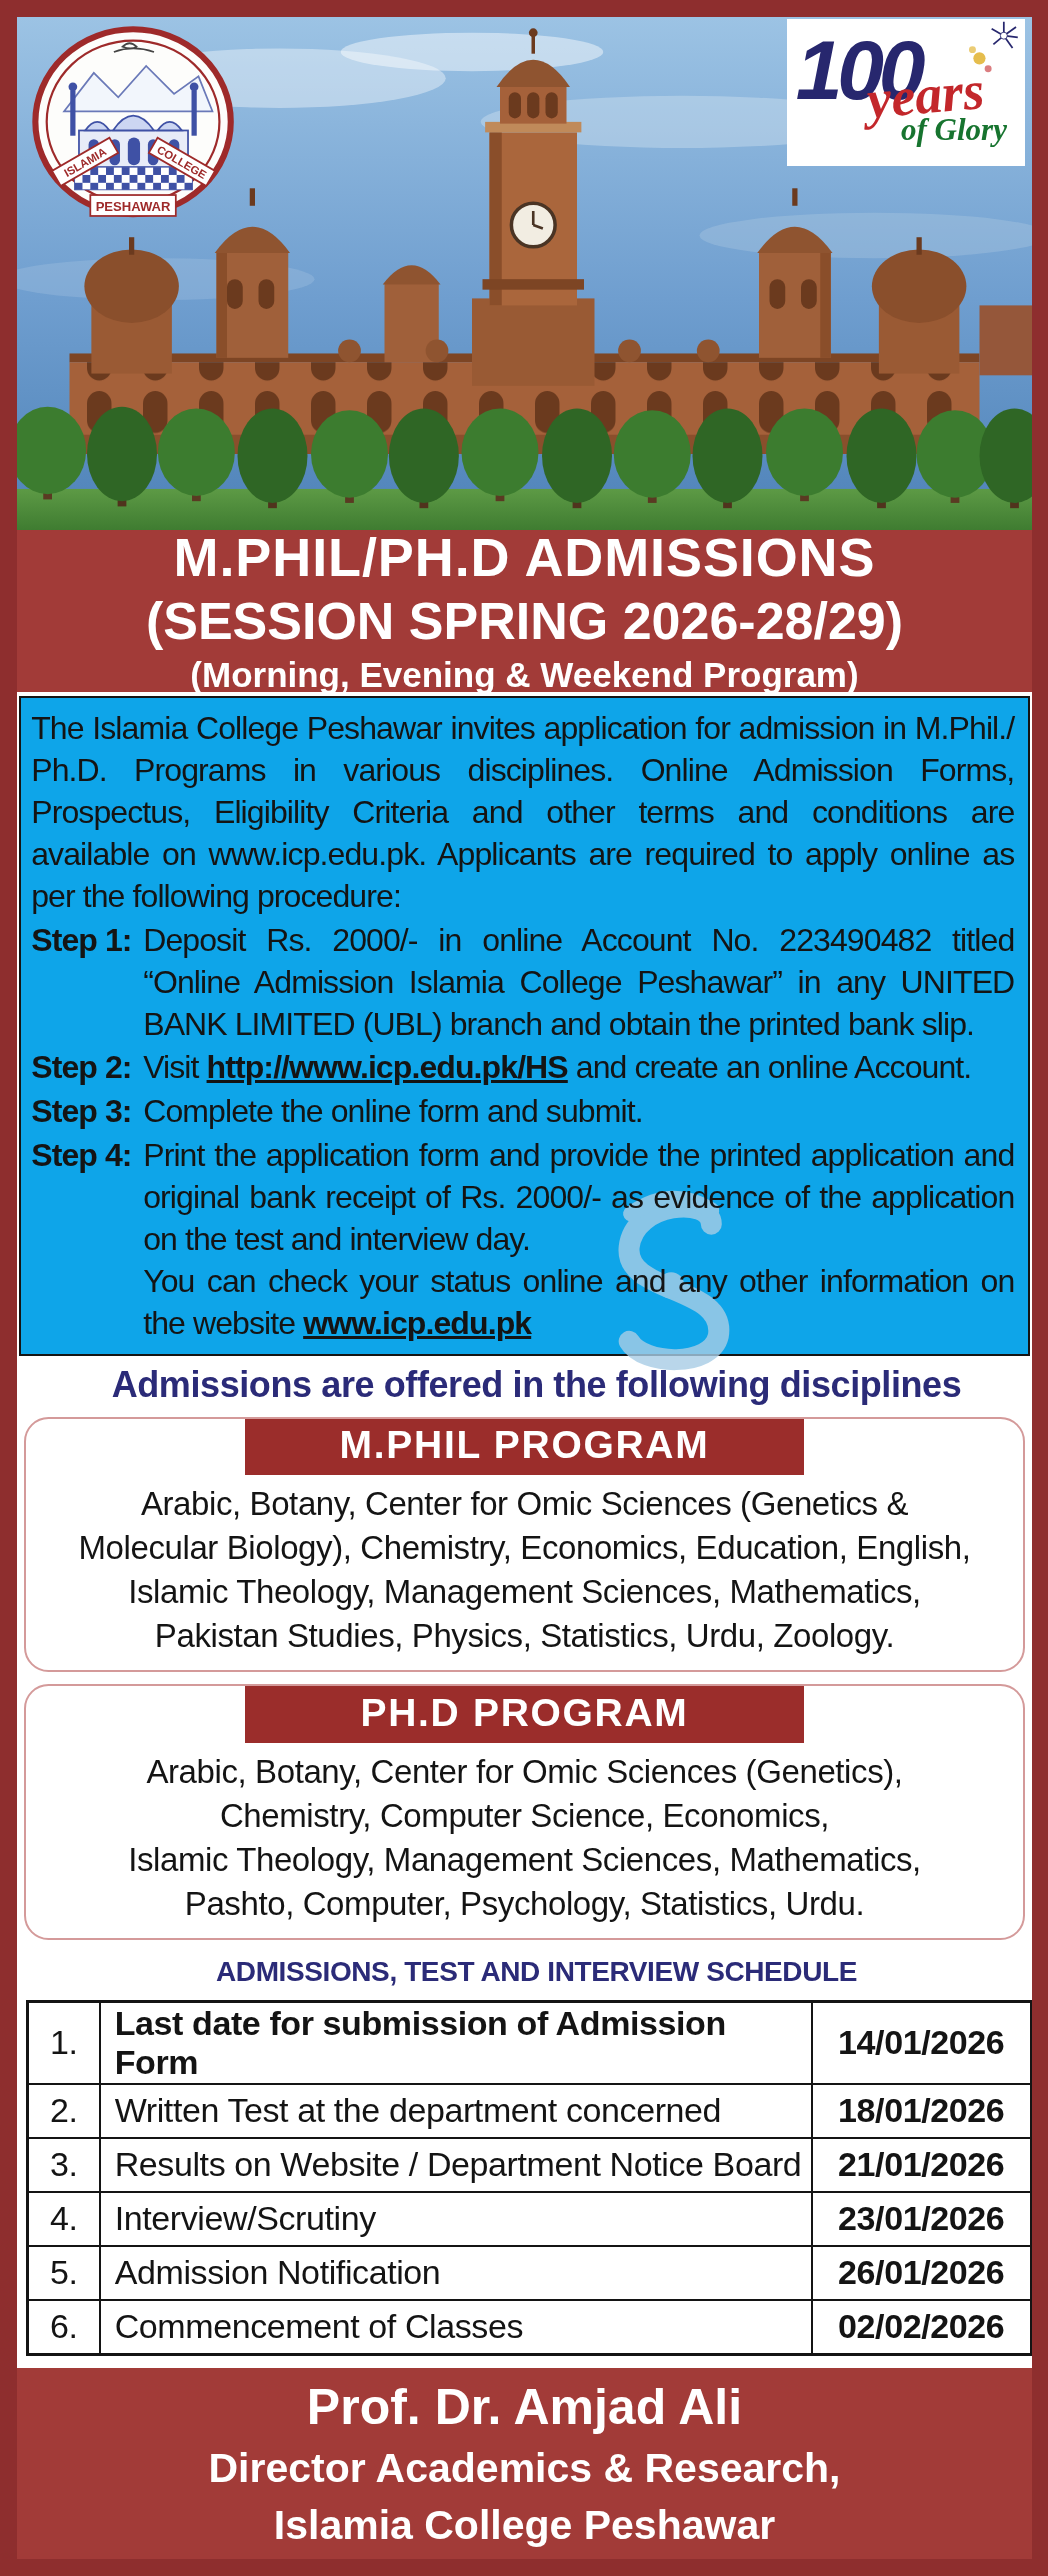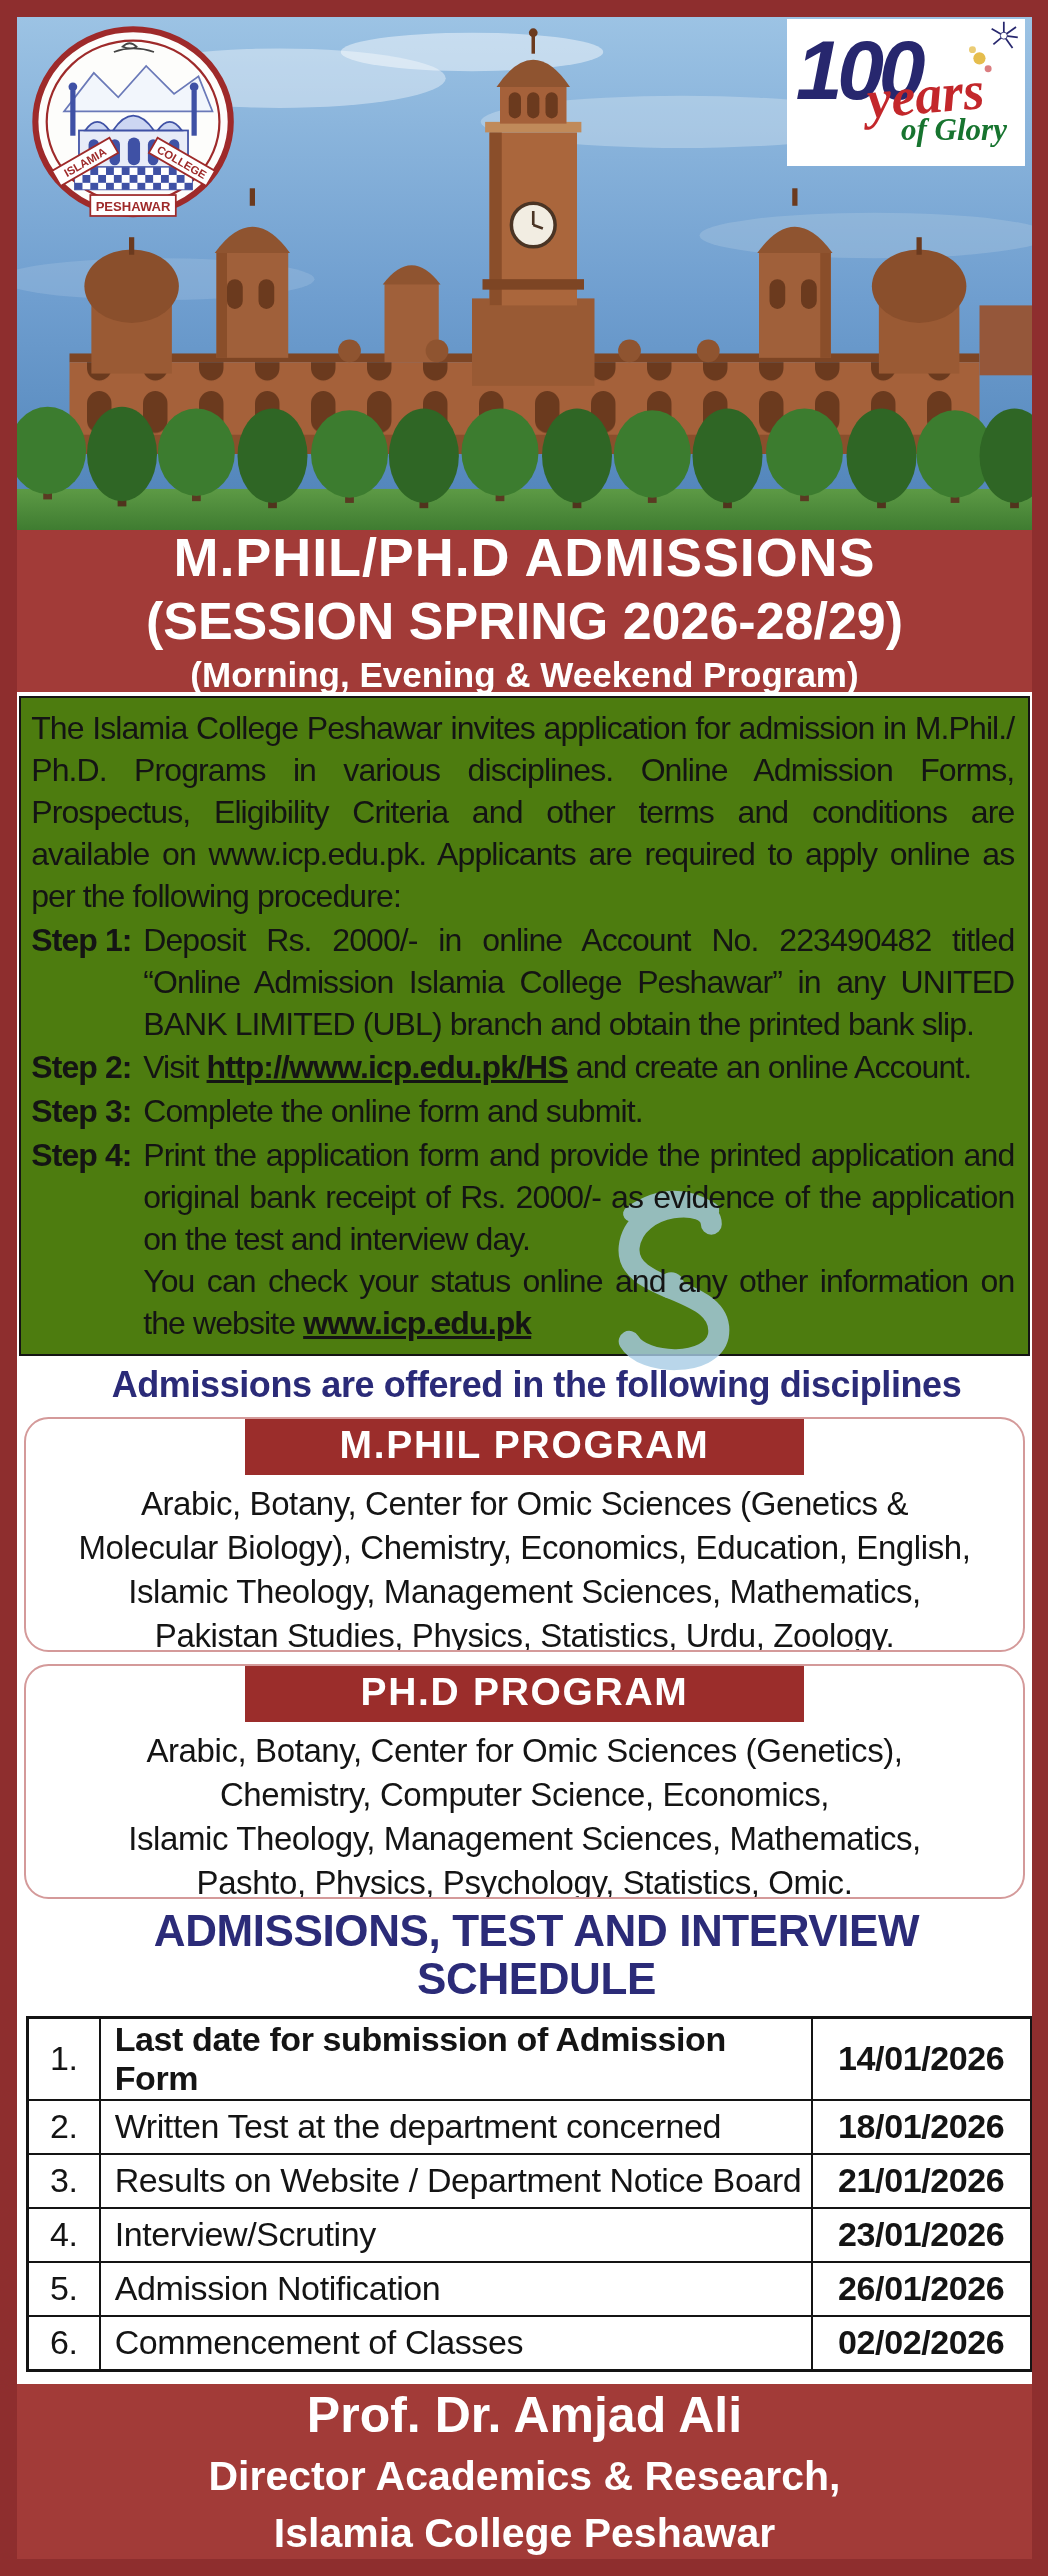--- a/index.html
+++ b/index.html
@@ -24,34 +24,34 @@
   .bglory{position:absolute;left:114px;top:93px;font-size:31px;font-weight:bold;font-style:italic;
         color:#17742f;font-family:"Liberation Serif",serif;}
   .sparkles{position:absolute;right:1.7px;top:1.7px;}
   
   .title-band{height:162px;flex:none;background:#a23b38;color:#ffffff;text-align:center;
     display:flex;flex-direction:column;justify-content:space-between;gap:6.1px;}
   .t1{font-size:54px;font-weight:bold;letter-spacing:0.9px;line-height:1;}
   .t2{font-size:52px;font-weight:bold;line-height:1;}
   .t3{font-size:35px;font-weight:bold;line-height:1;}
   
-  .body-box{margin:4.4px 1.7px 0;border:2.6px solid #141414;background:#4d7c0f;
+  .body-box{margin:4.4px 1.7px 0;border:2.6px solid #141414;background:#0ea5e9;
     padding:8.7px 14px 10.5px 10.5px;position:relative;}
   .intro,.step-text,.note-text{
     font-size:32px;line-height:42px;letter-spacing:-0.9px;color:#141414;
     text-align:justify;margin:0;position:relative;z-index:2;}
   .step{display:grid;grid-template-columns:112px 1fr;margin-top:1.7px;position:relative;z-index:2;}
   .step-label{font-weight:bold;font-size:32px;line-height:42px;letter-spacing:-0.9px;color:#141414;}
   .note{margin-left:112px;position:relative;z-index:2;}
   .ulink{font-weight:bold;text-decoration:underline;color:#141414;}
   .wm{position:absolute;left:559px;top:472px;z-index:1;opacity:.8;}
   
   .h-navy{color:#2b2b78;text-align:center;font-weight:bold;margin:8.7px 0 0;
     font-size:36px;letter-spacing:-0.4px;line-height:1.1;padding-left:24px;}
-  .h-navy.caps{font-size:44px;margin-top:8px;}
+  .h-navy.caps{font-size:28px;margin-top:17px;}
   
   .program-box{margin:12.2px 7px 0;border:2.6px solid #d49a9a;border-radius:24.5px;
     overflow:hidden;text-align:center;padding-bottom:12.2px;background:#ffffff;}
   .program-band{width:559px;margin:0 auto;background:#9b2d2b;color:#ffffff;
     font-size:39px;font-weight:bold;letter-spacing:1.7px;padding:4.4px 0 7.9px;}
   .program-lines{font-size:33px;line-height:44px;letter-spacing:-0.4px;color:#141414;margin-top:7px;}
   
   table.schedule{margin:12.2px 7px 0 8.7px;border-collapse:collapse;width:1007px;
     border:3.5px solid #141414;table-layout:fixed;}
   table.schedule td{border:2.6px solid #141414;height:50px;color:#141414;
@@ -325,21 +325,21 @@
       <div>Pakistan Studies, Physics, Statistics, Urdu, Zoology.</div>
     </div>
   </div>
 
   <div class="program-box">
     <div class="program-band">PH.D  PROGRAM</div>
     <div class="program-lines">
       <div>Arabic, Botany, Center for Omic Sciences (Genetics),</div>
       <div>Chemistry, Computer Science, Economics,</div>
       <div>Islamic Theology, Management Sciences, Mathematics,</div>
-      <div>Pashto, Physics, Psychology, Statistics, Omic.</div>
+      <div>Pashto, Computer, Psychology, Statistics, Urdu.</div>
     </div>
   </div>
 
   <h2 class="h-navy caps">ADMISSIONS, TEST AND INTERVIEW SCHEDULE</h2>
 
   <table class="schedule">
     <tbody>
       <tr>
         <td class="no">1.</td>
         <td class="desc bold">Last date for submission of Admission Form</td>

